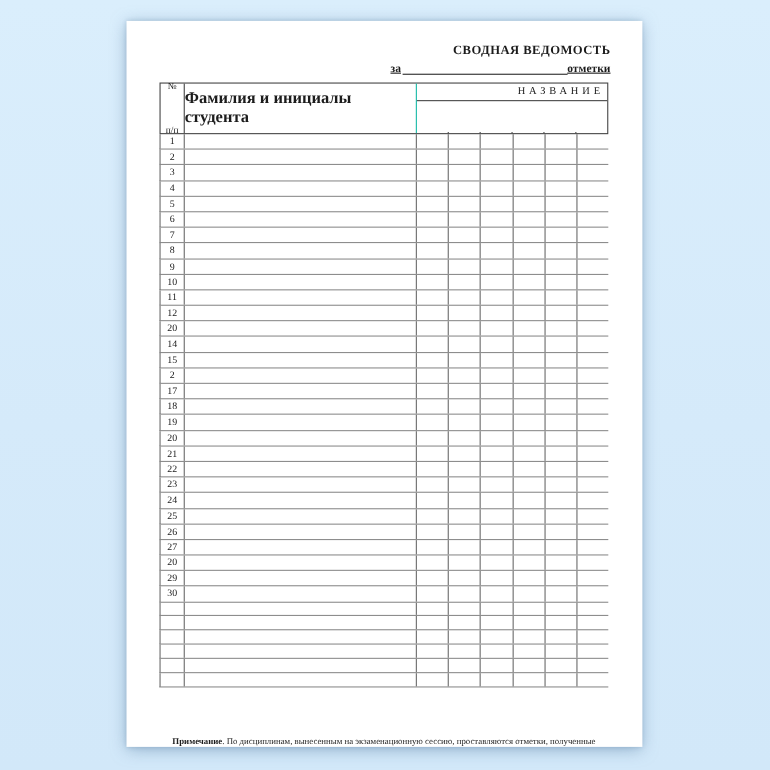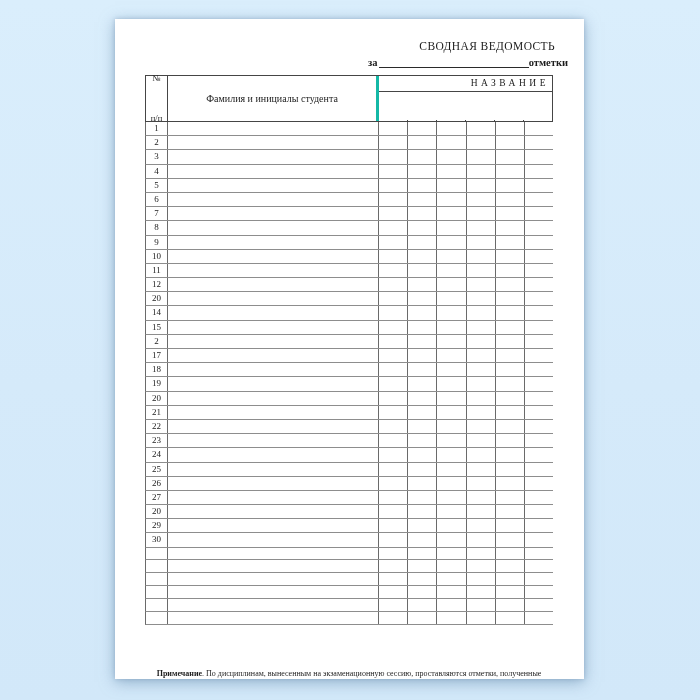--- a/index.html
+++ b/index.html
@@ -9,45 +9,46 @@
     font-family:"Liberation Serif","DejaVu Serif",serif;
     color:#1c1c1c;
   }
   .sheet{
     position:absolute;left:115px;top:19px;width:469px;height:660px;
     background:#ffffff;
     box-shadow:0 3px 14px rgba(104,140,175,0.62), 0 0 4px rgba(120,150,180,0.45);
   }
   .doc-title{
     position:absolute;top:21px;left:0;width:440px;
-    text-align:right;font-size:11.5px;font-weight:normal;letter-spacing:0.4px;
+    text-align:right;font-size:11.5px;font-weight:bold;letter-spacing:0.4px;
     white-space:nowrap;
   }
   .doc-subtitle{
-    position:absolute;top:37px;left:253px;width:200px;height:13px;
+    position:absolute;top:37px;left:240px;width:200px;height:13px;
     display:flex;align-items:flex-end;
-    font-size:10.5px;font-weight:bold;line-height:12px;white-space:nowrap;
+    font-size:10.5px;font-weight:bold;line-height:12px;white-space:nowrap;text-decoration:underline;
   }
   .fill-line{flex:1;border-bottom:1px solid #2a2a2a;margin:0 0 1px 2px;}
   .form-table{position:absolute;left:30px;top:56px;width:408px;}
   .thead{
     display:flex;height:47px;box-sizing:border-box;
     border:1px solid #454545;
   }
   .th{box-sizing:border-box;gap:28px;}
   .th.num{
     width:22px;border-right:1px solid #454545;
     display:flex;flex-direction:column;justify-content:center;align-items:center;
     font-size:8.5px;line-height:1.3;text-align:center;
   }
   .th.num span{display:block;}
   .th.name{
-    width:211px;border-right:3px solid #14b8a6;
+    width:211px;border-right:1px solid #14b8a6;
     display:flex;align-items:center;justify-content:center;
-    font-size:10px;
+    font-size:15px;
+    font-weight:bold;
   }
   .th.group{flex:1;display:flex;flex-direction:column;}
   .group-title{
     height:16px;box-sizing:border-box;border-bottom:1px solid #454545;
     text-align:right;padding-right:3px;font-size:9.5px;letter-spacing:3.5px;
     line-height:15px;white-space:nowrap;
   }
   .group-cells{flex:1;display:flex;}
   .gcell{flex:1;box-sizing:border-box;border-right:1px solid #454545;}
   .gcell:last-child{border-right:none;}

